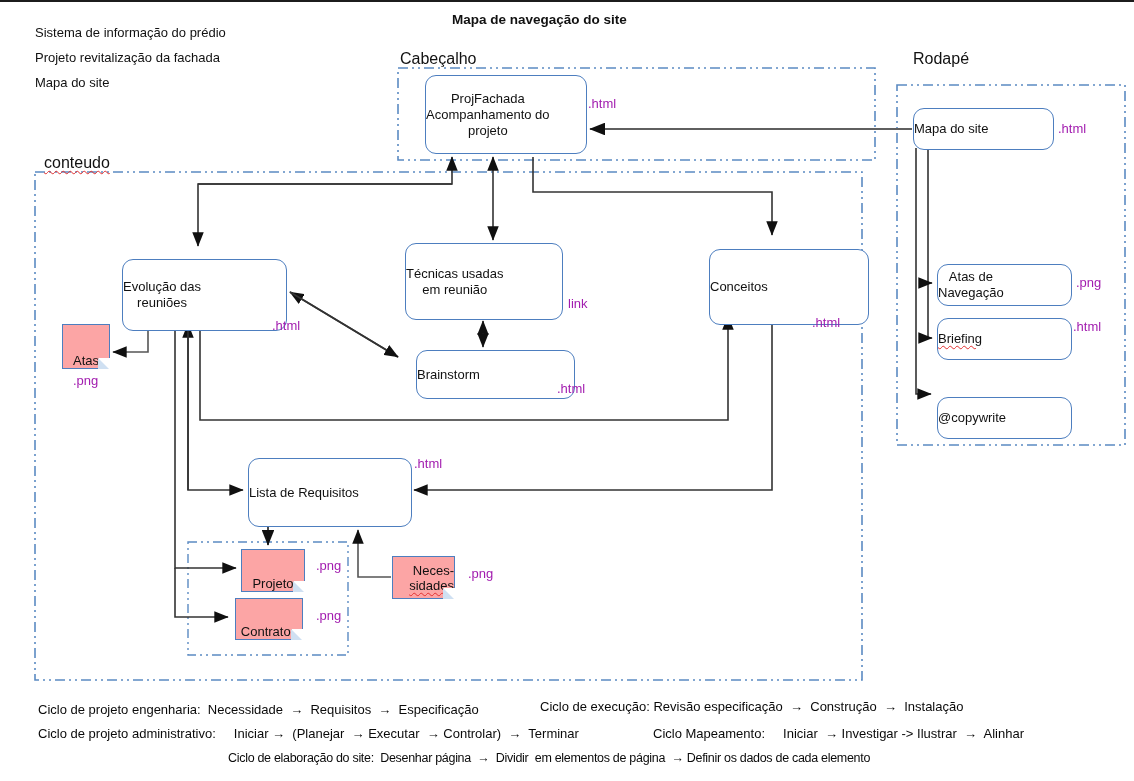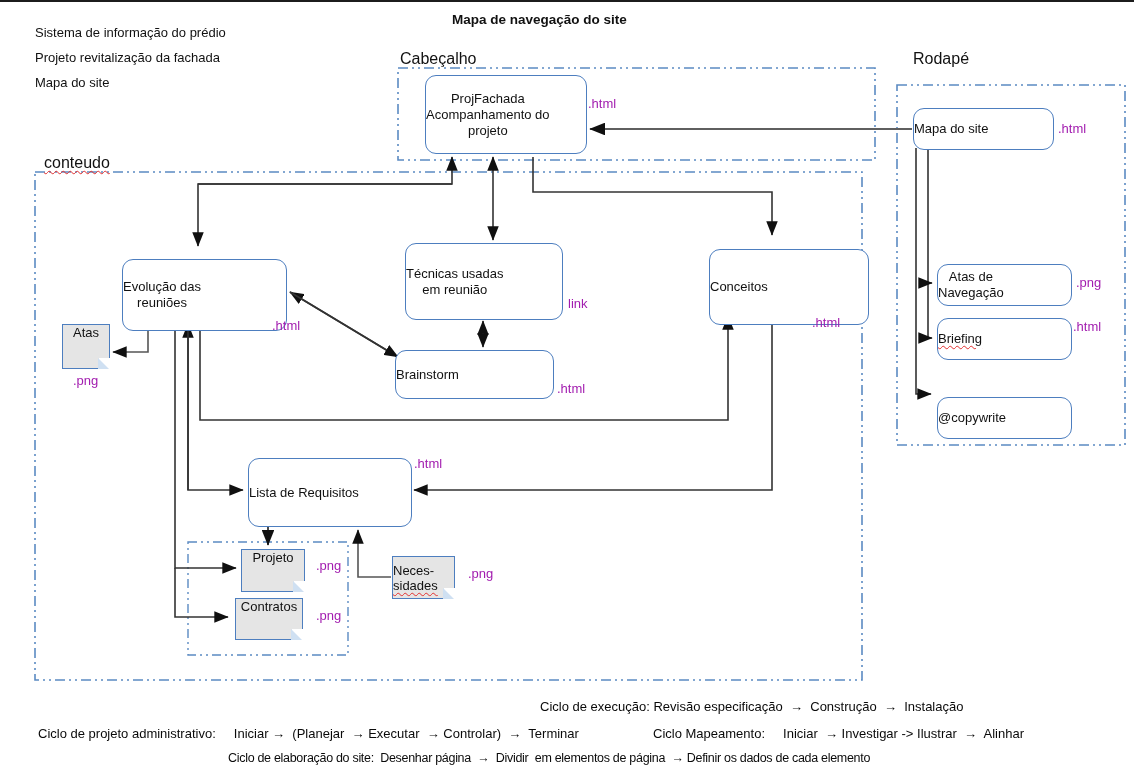--- a/index.html
+++ b/index.html
@@ -6,22 +6,22 @@
   #canvas{position:relative;width:1134px;height:781px;background:#fff;overflow:hidden;
           font-family:"Liberation Sans","DejaVu Sans",sans-serif;color:#111;}
   .abs{position:absolute;}
   .txt{font-size:13px;line-height:25px;white-space:pre;}
   .title{font-weight:bold;font-size:13.5px;}
   .ctr-label{font-size:16px;}
   .node{position:absolute;border:1.4px solid #4d7ebf;border-radius:11px;background:#fff;
         display:flex;align-items:center;justify-content:flex-start;text-align:center;
         font-size:13px;line-height:16px;}
   .node-label{white-space:pre-line;}
-  .note{position:absolute;border:1.3px solid #4d7ebf;background:#e5e5e5;
-        display:flex;align-items:flex-start;justify-content:center;text-align:center;
+  .note{position:absolute;border:1.3px solid #4d7ebf;background:#fca5a5;
+        display:flex;align-items:flex-end;justify-content:center;text-align:center;
         font-size:13px;line-height:15px;}
   .fold{position:absolute;right:-1px;bottom:-1px;width:11px;height:11px;background:#fff;}
   .fold::after{content:"";position:absolute;left:-1px;top:0;width:0;height:0;
         border-bottom:11px solid #cfe0f2;border-right:11px solid transparent;}
   .ext{position:absolute;font-size:13px;color:#a21caf;white-space:pre;}
   .sq{text-decoration-line:underline;text-decoration-style:wavy;
       text-decoration-color:#e23030;text-decoration-thickness:1px;text-underline-offset:2px;}
   .sep{position:absolute;left:0;top:690;width:1134px;height:2px;background:#1c1c1c;}
   .footer-line{position:absolute;font-size:13px;white-space:pre;color:#0a0a0a;}
   .footer-narrow{font-size:12.5px;letter-spacing:-0.3px;}
@@ -122,21 +122,21 @@
 reuniões</span>
   </div>
   <div class="ext" style="left:272px;top:318px;">.html</div>
 
   <div class="node" style="left:405px;top:243px;width:156px;height:75px;">
     <span class="node-label">Técnicas usadas
 em reunião</span>
   </div>
   <div class="ext" style="left:568px;top:296px;">link</div>
 
-  <div class="node" style="left:395px;top:350px;width:157px;height:47px;">
+  <div class="node" style="left:416px;top:350px;width:157px;height:47px;">
     <span class="node-label">Brainstorm</span>
   </div>
   <div class="ext" style="left:557px;top:381px;">.html</div>
 
   <div class="node" style="left:690px;top:249px;width:158px;height:74px;margin-left:19px;">
     <span class="node-label">Conceitos</span>
   </div>
   <div class="ext" style="left:812px;top:315px;">.html</div>
 
   <div class="note" style="left:62px;top:324px;width:46px;height:43px;">
@@ -163,18 +163,19 @@
   <div class="ext" style="left:316px;top:608px;">.png</div>
 
   <div class="note" style="left:392px;top:556px;width:61px;height:41px;flex-direction:column;">
     <span>Neces-</span>
     <span class="sq">sidades</span>
     <span class="fold"></span>
   </div>
   <div class="ext" style="left:468px;top:566px;">.png</div>
 
   <div class="sep"></div>
+  <div class="footer-line" style="left:38px;top:702px;">Ciclo de projeto engenharia:  Necessidade  →  Requisitos  →  Especificação</div>
   <div class="footer-line" style="left:540px;top:699px;">Ciclo de execução: Revisão especificação  →  Construção  →  Instalação</div>
   <div class="footer-line" style="left:38px;top:726px;">Ciclo de projeto administrativo:     Iniciar →  (Planejar  → Executar  → Controlar)  →  Terminar</div>
   <div class="footer-line" style="left:653px;top:726px;">Ciclo Mapeamento:     Iniciar  → Investigar -&gt; Ilustrar  →  Alinhar</div>
   <div class="footer-line footer-narrow" style="left:228px;top:751px;">Ciclo de elaboração do site:  Desenhar página  →  Dividir  em elementos de página  → Definir os dados de cada elemento</div>
 
 </div>
 
 </body></html>

